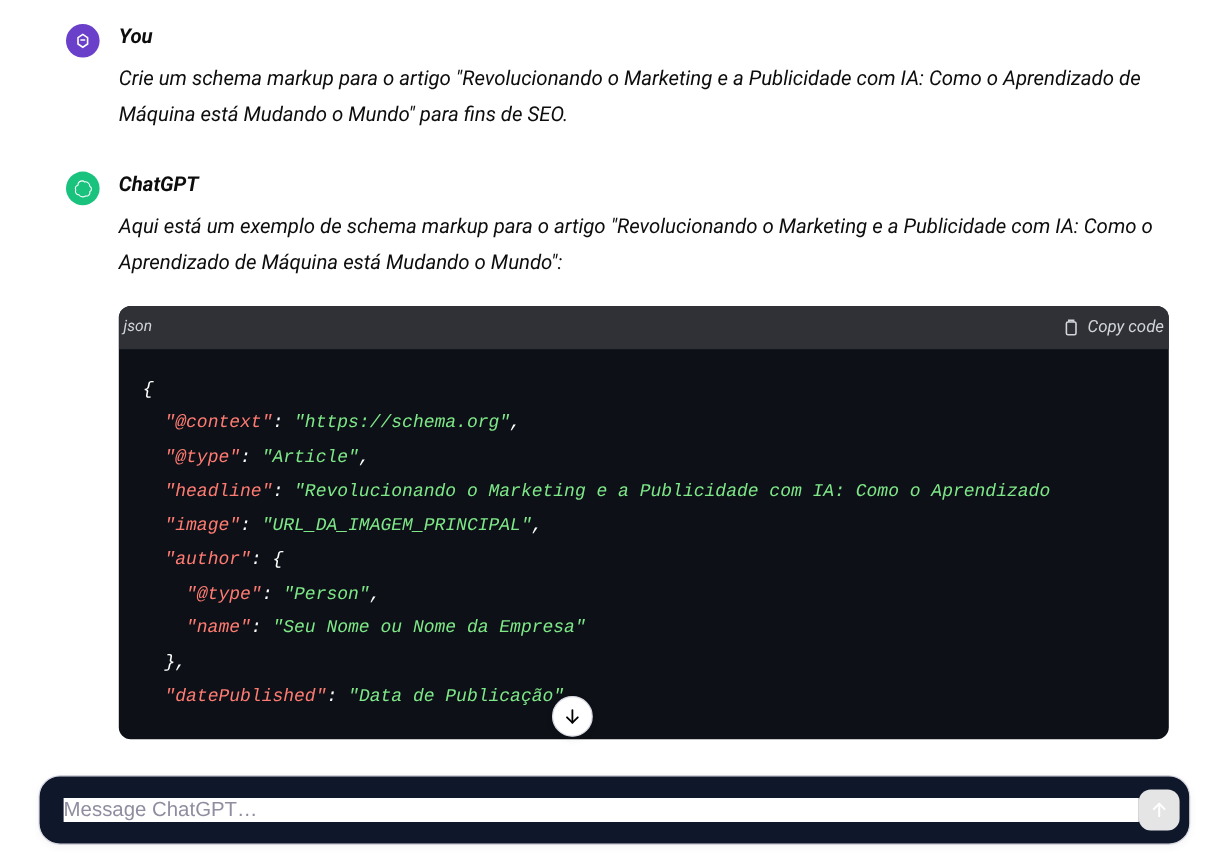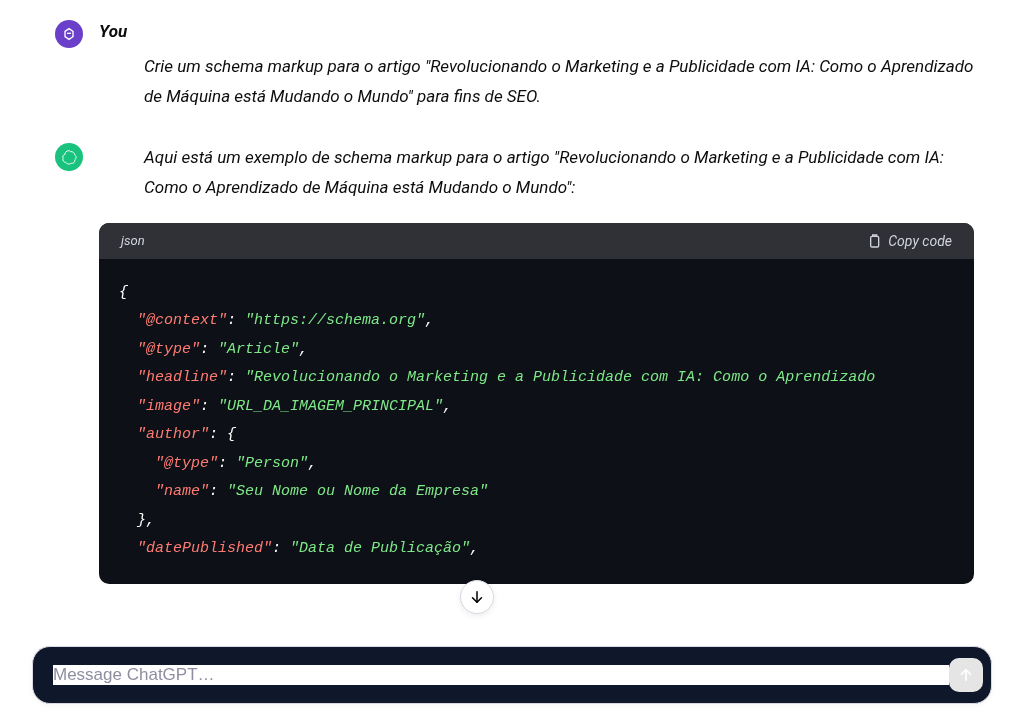--- a/index.html
+++ b/index.html
@@ -48,31 +48,30 @@
       font-weight: 700;
       font-size: 17px;
       color: #0d0d0d;
       margin-bottom: 8px;
       line-height: 1.4;
     }
     .message-text {
       font-size: 17px;
       color: #0d0d0d;
       line-height: 1.75;
-      margin-left: 45px;
     }
     .code-block {
       margin-top: 20px;
       border-radius: 10px;
       overflow: hidden;
       background: #0d1117;
     }
     .code-header {
       background: #2f3136;
-      padding: 10px 22px;
+      padding: 10px 4px;
       display: flex;
       justify-content: space-between;
       align-items: center;
       font-size: 13px;
       color: #d1d5db;
     }
     .code-lang {
       color: #d1d5db;
       font-size: 13px;
     }
@@ -166,20 +165,21 @@
     </div>
   </div>
 
   <div class="message">
     <div class="avatar avatar-assistant">
       <svg viewBox="0 0 40 40" fill="none" stroke="#ffffff" stroke-width="2">
         <path d="M20 6 C14 6 11 10 11 14 C7 15 5 19 7 23 C5 27 8 32 13 32 C15 36 21 37 25 34 C30 35 34 31 33 26 C37 24 37 18 33 16 C33 11 28 7 23 8 C22 7 21 6 20 6 Z"></path>
       </svg>
     </div>
     <div class="message-content">
+      <div class="message-author">ChatGPT</div>
       <div class="message-text">Aqui está um exemplo de schema markup para o artigo "Revolucionando o Marketing e a Publicidade com IA: Como o Aprendizado de Máquina está Mudando o Mundo":</div>
 
       <div class="code-block">
         <div class="code-header">
           <span class="code-lang">json</span>
           <div class="copy-code">
             <svg viewBox="0 0 24 24" fill="none" stroke="currentColor" stroke-width="2">
               <rect x="7" y="5" width="12" height="16" rx="2"></rect>
               <path d="M10 5 V3 H16 V5"></path>
             </svg>

